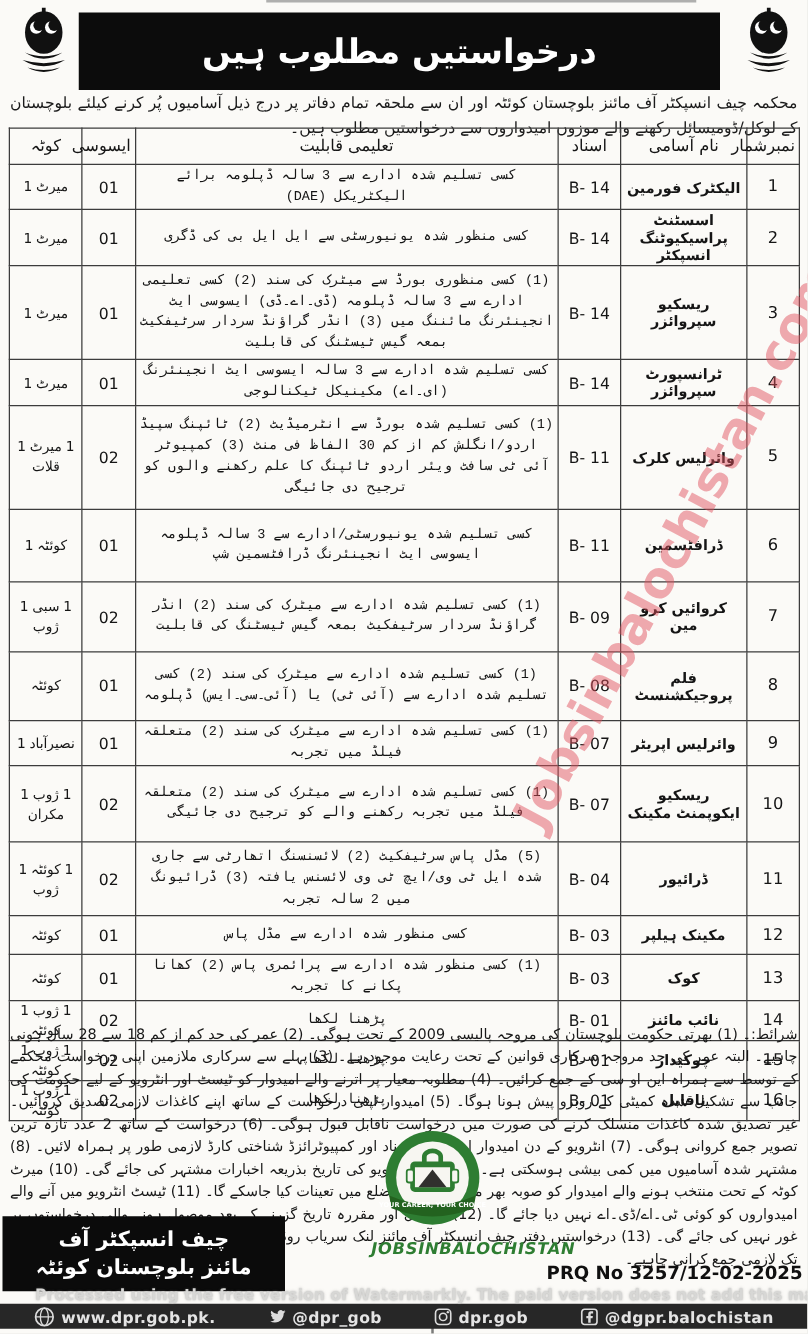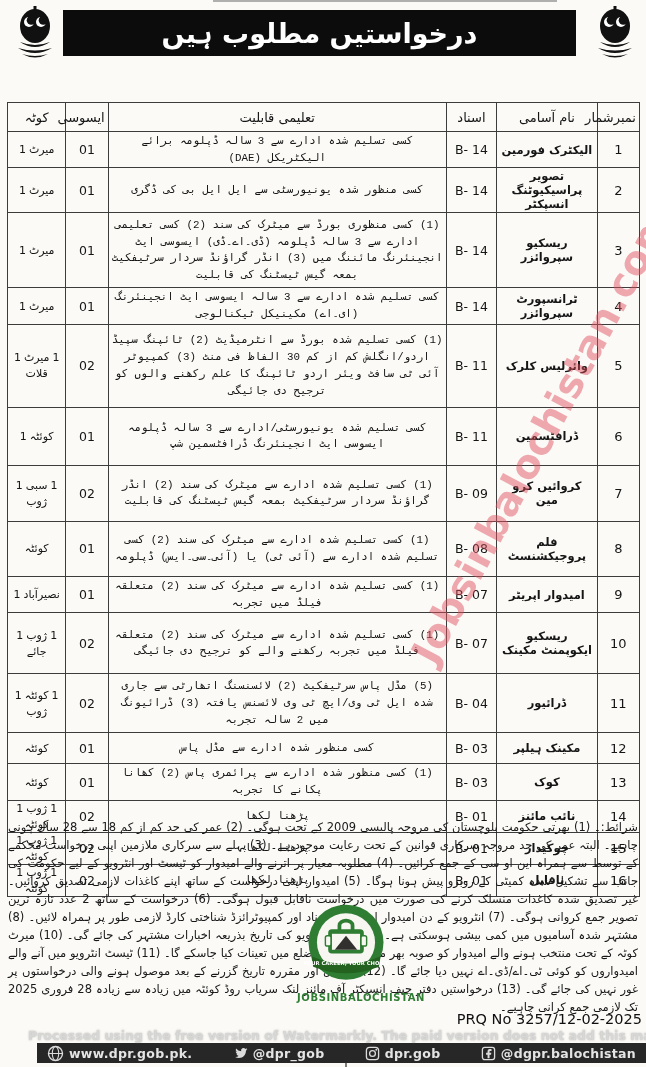--- a/index.html
+++ b/index.html
@@ -1,21 +1,21 @@
 <!DOCTYPE html>
 <html lang="en" dir="ltr"><head>
 <meta charset="utf-8">
 <style>
   html,body{margin:0;padding:0;background:#e8e8e4;}
   #page{position:relative;width:646px;height:1067px;margin:0 auto;background:#fbfaf7;
         font-family:"DejaVu Sans",sans-serif;overflow:hidden;color:#151515;}
   .artifact{position:absolute;background:#8f8f8f;opacity:.7;}
 
   
-  .masthead-bar{position:absolute;left:63px;right:70px;top:10px;height:46px;background:#0c0c0c;
+  .masthead-bar{position:absolute;left:63px;right:70px;top:10px;height:62px;background:#0c0c0c;
         display:flex;align-items:center;justify-content:center;}
   .masthead-title{color:#fff;font-weight:bold;font-size:27px;direction:rtl;line-height:1;}
   .emblem{position:absolute;top:6px;width:46px;height:56px;}
   .emblem.left{left:12px;} .emblem.right{right:8px;}
 
   
   .intro{position:absolute;top:59px;left:8px;right:8px;direction:rtl;text-align:justify;
         font-size:12.5px;line-height:20px;color:#1a1a1a;}
 
   
@@ -51,37 +51,37 @@
   .diag-watermark{position:absolute;left:295px;top:425px;width:480px;text-align:center;
         transform:rotate(-62deg);font-size:40px;font-weight:bold;color:rgba(223,80,92,.48);
         z-index:4;pointer-events:none;white-space:nowrap;}
 
   
   .conditions{position:absolute;top:806px;left:8px;right:8px;direction:rtl;text-align:justify;
         font-size:11.5px;line-height:18px;color:#181818;}
 
   
   .badge{position:absolute;top:901px;left:297px;width:98px;text-align:center;z-index:6;}
-  .badge-caption{font-size:10px;font-weight:bold;color:#2e7d32;letter-spacing:.6px;margin-top:-3px;}
+  .badge-caption{font-size:13px;font-weight:bold;color:#2e7d32;letter-spacing:.6px;margin-top:-3px;font-style:italic;}
 
   
   .signature{position:absolute;top:973px;left:2px;width:226px;height:60px;background:#0b0b0b;
         display:flex;flex-direction:column;align-items:center;justify-content:center;gap:3px;z-index:5;}
   .signature div{color:#fff;font-weight:bold;font-size:16.5px;direction:rtl;line-height:1.1;}
 
   
-  .prq{position:absolute;top:1011px;right:4px;font-size:14.5px;font-weight:normal;color:#101010;z-index:5;}
+  .prq{position:absolute;top:1011px;right:4px;font-size:14.5px;font-weight:bold;color:#101010;z-index:5;}
 
   
   .processed{position:absolute;top:1028px;left:28px;right:8px;text-align:center;font-size:12.5px;
         color:#d7d7d5;font-weight:bold;z-index:10;text-shadow:0 0 2px rgba(110,110,110,.55);white-space:nowrap;}
 
   
   .footer-bar{position:absolute;left:0;right:0;top:1043px;height:20px;background:#272727;
-        display:flex;align-items:center;justify-content:space-between;padding:0 10px;z-index:8;margin-left:37px;}
+        display:flex;align-items:center;justify-content:space-between;padding:0 27px;z-index:8;}
   .footer-item{display:flex;align-items:center;gap:5px;color:#e4e4e4;font-weight:bold;
         font-size:12.5px;letter-spacing:.3px;white-space:nowrap;}
   .footer-item svg{display:block;}
 </style>
 </head>
 <body>
 
 <div id="page">
 
   <div class="artifact" style="left:213px;top:0;width:344px;height:2px;"></div>
@@ -107,20 +107,21 @@
     <ellipse cx="23" cy="20" rx="15" ry="17" fill="#111"></ellipse>
     <circle cx="17" cy="16" r="5" fill="#fff"></circle>
       <circle cx="19.3" cy="14.2" r="4.6" fill="#111"></circle>
     <circle cx="29" cy="16" r="5" fill="#fff"></circle>
       <circle cx="31.3" cy="14.2" r="4.6" fill="#111"></circle>
     <path d="M8 36 Q23 46 38 36 Q23 42 8 36Z" fill="#111"></path>
     <path d="M6 42 Q23 52 40 42 Q23 47 6 42Z" fill="#111"></path>
     <path d="M10 48 Q23 55 36 48 Q23 52 10 48Z" fill="#111"></path>
   </svg>
 
+  <p class="intro" lang="ur">محکمہ چیف انسپکٹر آف مائنز بلوچستان کوئٹہ اور ان سے ملحقہ تمام دفاتر پر درج ذیل آسامیوں پُر کرنے کیلئے بلوچستان کے لوکل/ڈومیسائل رکھنے والے موزوں امیدواروں سے درخواستیں مطلوب ہیں۔</p>
 
   <table id="job-table">
     <colgroup>
       <col style="width:42px">
         <col style="width:100px">
         <col style="width:50px">
       <col style="width:336px">
         <col style="width:42px">
         <col style="width:58px">
     </colgroup>
@@ -143,21 +144,21 @@
           <td class="col-count">01</td>
           <td class="col-quota">
             <div class="quota-wrap">
               <span>1</span>
               <span lang="ur">میرٹ</span>
             </div>
           </td>
         </tr>
         <tr>
           <td class="col-serial">2</td>
-          <td class="col-post" lang="ur" dir="rtl">تصویر پراسیکیوٹنگ انسپکٹر</td>
+          <td class="col-post" lang="ur" dir="rtl">اسسٹنٹ پراسیکیوٹنگ انسپکٹر</td>
           <td class="col-scale">B- 14</td>
           <td class="col-qualification" lang="ur" dir="rtl">کسی منظور شدہ یونیورسٹی سے ایل ایل بی کی ڈگری</td>
           <td class="col-count">01</td>
           <td class="col-quota">
             <div class="quota-wrap">
               <span>1</span>
               <span lang="ur">میرٹ</span>
             </div>
           </td>
         </tr>
@@ -237,21 +238,21 @@
           <td class="col-qualification" lang="ur" dir="rtl">(1) کسی تسلیم شدہ ادارے سے میٹرک کی سند (2) کسی تسلیم شدہ ادارے سے (آئی ٹی) یا (آئی۔سی۔ایس) ڈپلومہ</td>
           <td class="col-count">01</td>
           <td class="col-quota">
             <div class="quota-wrap">
               <span lang="ur">کوئٹہ</span>
             </div>
           </td>
         </tr>
         <tr>
           <td class="col-serial">9</td>
-          <td class="col-post" lang="ur" dir="rtl">امیدوار اپریٹر</td>
+          <td class="col-post" lang="ur" dir="rtl">وائرلیس اپریٹر</td>
           <td class="col-scale">B- 07</td>
           <td class="col-qualification" lang="ur" dir="rtl">(1) کسی تسلیم شدہ ادارے سے میٹرک کی سند (2) متعلقہ فیلڈ میں تجربہ</td>
           <td class="col-count">01</td>
           <td class="col-quota">
             <div class="quota-wrap">
               <span>1</span>
               <span lang="ur">نصیرآباد</span>
             </div>
           </td>
         </tr>
@@ -259,21 +260,21 @@
           <td class="col-serial">10</td>
           <td class="col-post" lang="ur" dir="rtl">ریسکیو ایکوپمنٹ مکینک</td>
           <td class="col-scale">B- 07</td>
           <td class="col-qualification" lang="ur" dir="rtl">(1) کسی تسلیم شدہ ادارے سے میٹرک کی سند (2) متعلقہ فیلڈ میں تجربہ رکھنے والے کو ترجیح دی جائیگی</td>
           <td class="col-count">02</td>
           <td class="col-quota">
             <div class="quota-wrap">
               <span>1</span>
               <span lang="ur">ژوب</span>
               <span>1</span>
-              <span lang="ur">جائے</span>
+              <span lang="ur">مکران</span>
             </div>
           </td>
         </tr>
         <tr>
           <td class="col-serial">11</td>
           <td class="col-post" lang="ur" dir="rtl">ڈرائیور</td>
           <td class="col-scale">B- 04</td>
           <td class="col-qualification" lang="ur" dir="rtl">(5) مڈل پاس سرٹیفکیٹ (2) لائسنسنگ اتھارٹی سے جاری شدہ ایل ٹی وی/ایچ ٹی وی لائسنس یافتہ (3) ڈرائیونگ میں 2 سالہ تجربہ</td>
           <td class="col-count">02</td>
           <td class="col-quota">
@@ -370,20 +371,24 @@
       <rect x="33" y="35" width="30" height="17" fill="#f7f6f1"></rect>
       <path d="M36 52 L48 37 L60 52 Z" fill="#31302e"></path>
       <rect x="26" y="37" width="6" height="11" rx="2" fill="#f7f6f1" stroke="#2e7d32" stroke-width="1.5"></rect>
       <rect x="64" y="37" width="6" height="11" rx="2" fill="#f7f6f1" stroke="#2e7d32" stroke-width="1.5"></rect>
       <path d="M11 59 Q48 75 85 59 L83 70 Q48 84 13 70 Z" fill="#23621f"></path>
       <text x="48" y="68.5" font-size="5.6" fill="#ffffff" text-anchor="middle" font-weight="bold">YOUR CAREER, YOUR CHOICE</text>
     </svg>
     <div class="badge-caption">JOBSINBALOCHISTAN</div>
   </div>
 
+  <div class="signature">
+    <div lang="ur">چیف انسپکٹر آف</div>
+    <div lang="ur">مائنز بلوچستان کوئٹہ</div>
+  </div>
 
   <div class="prq">PRQ No 3257/12-02-2025</div>
 
   <div class="processed">Processed using the free version of Watermarkly. The paid version does not add this mark</div>
 
   <div class="footer-bar">
     <div class="footer-item">
       <svg width="17" height="17" viewBox="0 0 16 16">
         <circle cx="8" cy="8" r="6.6" fill="none" stroke="#dcdcdc" stroke-width="1.3"></circle>
         <ellipse cx="8" cy="8" rx="3" ry="6.6" fill="none" stroke="#dcdcdc" stroke-width="1"></ellipse>

